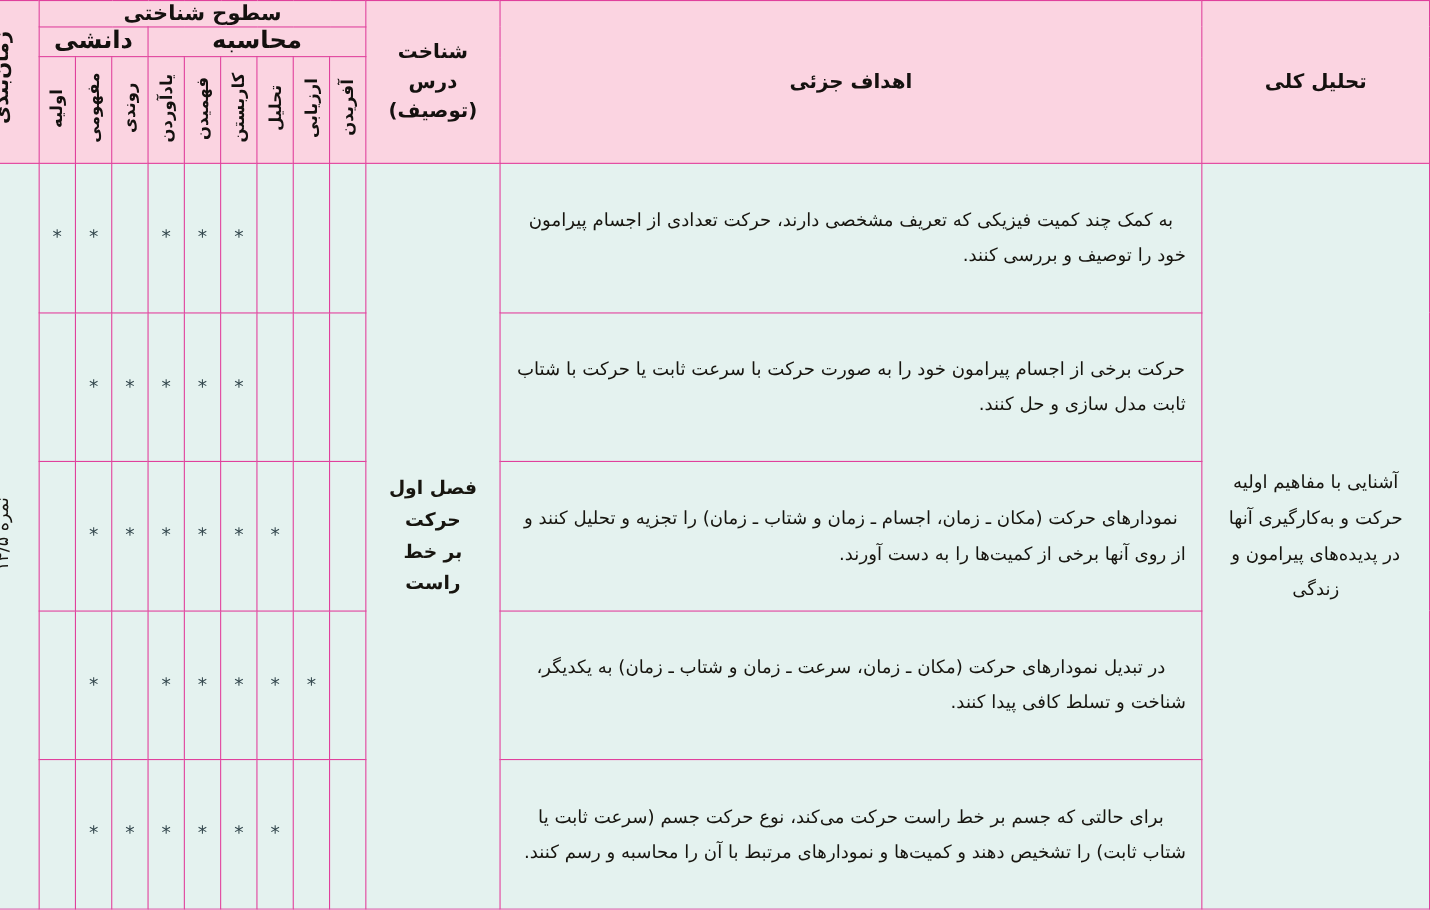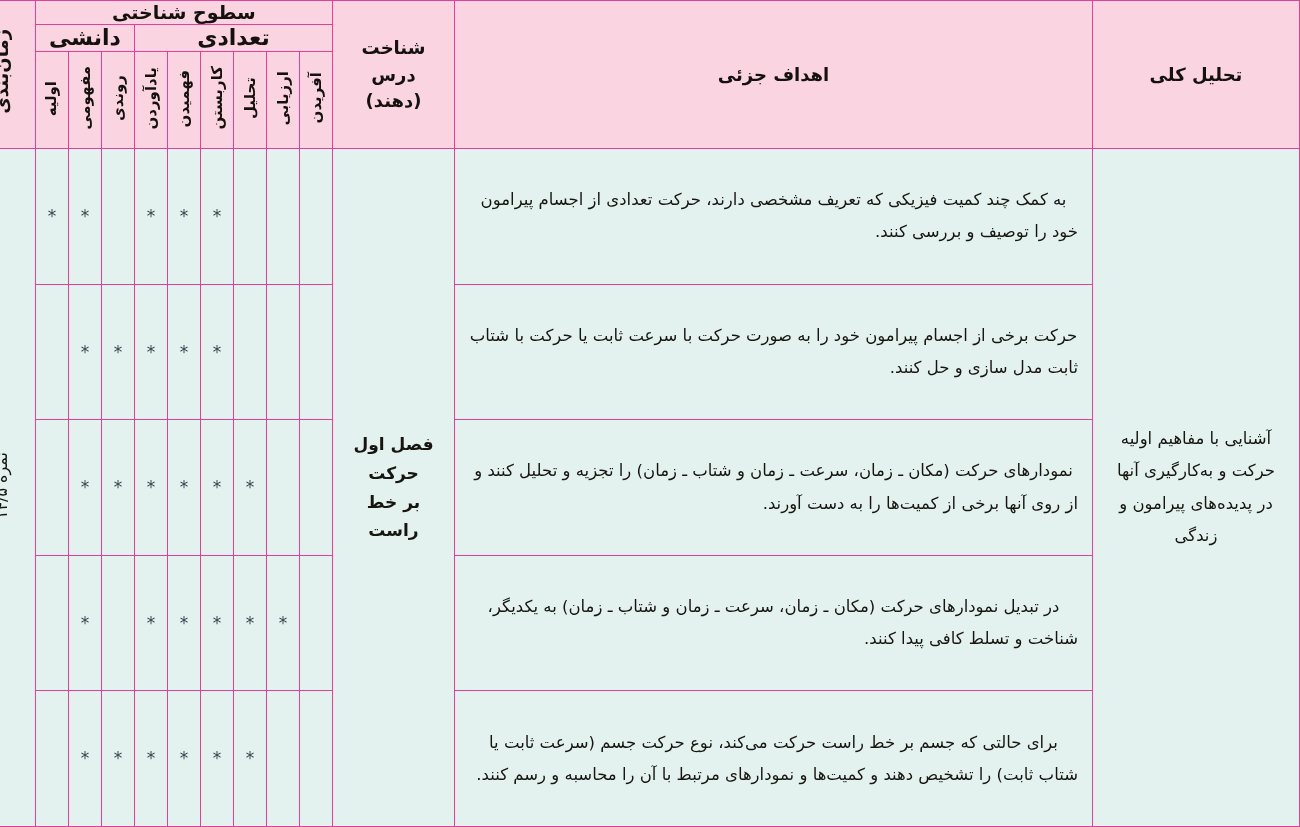--- a/index.html
+++ b/index.html
@@ -138,29 +138,29 @@
         <col class="c-mark">
       <col class="c-time">
     </colgroup>
 
     <thead>
       <tr>
         <th class="hdr h-main" rowspan="3">تحلیل کلی</th>
         <th class="hdr h-main" rowspan="3">اهداف جزئی</th>
         <th class="hdr h-main" rowspan="3">
           <div>شناخت درس</div>
-          <div>(دهند)</div>
+          <div>(توصیف)</div>
         </th>
         <th class="hdr h-top" colspan="9">سطوح شناختی</th>
         <th class="hdr h-main" rowspan="3">
           <span class="vtext">زمان‌بندی</span>
         </th>
       </tr>
       <tr>
-        <th class="hdr h-mid" colspan="6">تعدادی</th>
+        <th class="hdr h-mid" colspan="6">محاسبه</th>
         <th class="hdr h-mid" colspan="3">دانشی</th>
       </tr>
       <tr>
         <th class="hdr h-vert">
           <span class="vtext">آفریدن</span>
         </th>
         <th class="hdr h-vert">
           <span class="vtext">ارزیابی</span>
         </th>
         <th class="hdr h-vert">
@@ -213,21 +213,21 @@
           <td class="body-cell mark"><span class="empty"></span></td>
           <td class="body-cell mark"><span class="empty"></span></td>
           <td class="body-cell mark"><span class="star">*</span></td>
           <td class="body-cell mark"><span class="star">*</span></td>
           <td class="body-cell mark"><span class="star">*</span></td>
           <td class="body-cell mark"><span class="star">*</span></td>
           <td class="body-cell mark"><span class="star">*</span></td>
           <td class="body-cell mark"><span class="empty"></span></td>
         </tr>
         <tr>
-          <td class="body-cell obj">نمودارهای حرکت (مکان ـ زمان، سرعت ـ زمان و شتاب ـ زمان) را تجزیه و تحلیل کنند و از روی آنها برخی از کمیت‌ها را به دست آورند.</td>
+          <td class="body-cell obj">نمودارهای حرکت (مکان ـ زمان، اجسام ـ زمان و شتاب ـ زمان) را تجزیه و تحلیل کنند و از روی آنها برخی از کمیت‌ها را به دست آورند.</td>
           <td class="body-cell mark"><span class="empty"></span></td>
           <td class="body-cell mark"><span class="empty"></span></td>
           <td class="body-cell mark"><span class="star">*</span></td>
           <td class="body-cell mark"><span class="star">*</span></td>
           <td class="body-cell mark"><span class="star">*</span></td>
           <td class="body-cell mark"><span class="star">*</span></td>
           <td class="body-cell mark"><span class="star">*</span></td>
           <td class="body-cell mark"><span class="star">*</span></td>
           <td class="body-cell mark"><span class="empty"></span></td>
         </tr>

